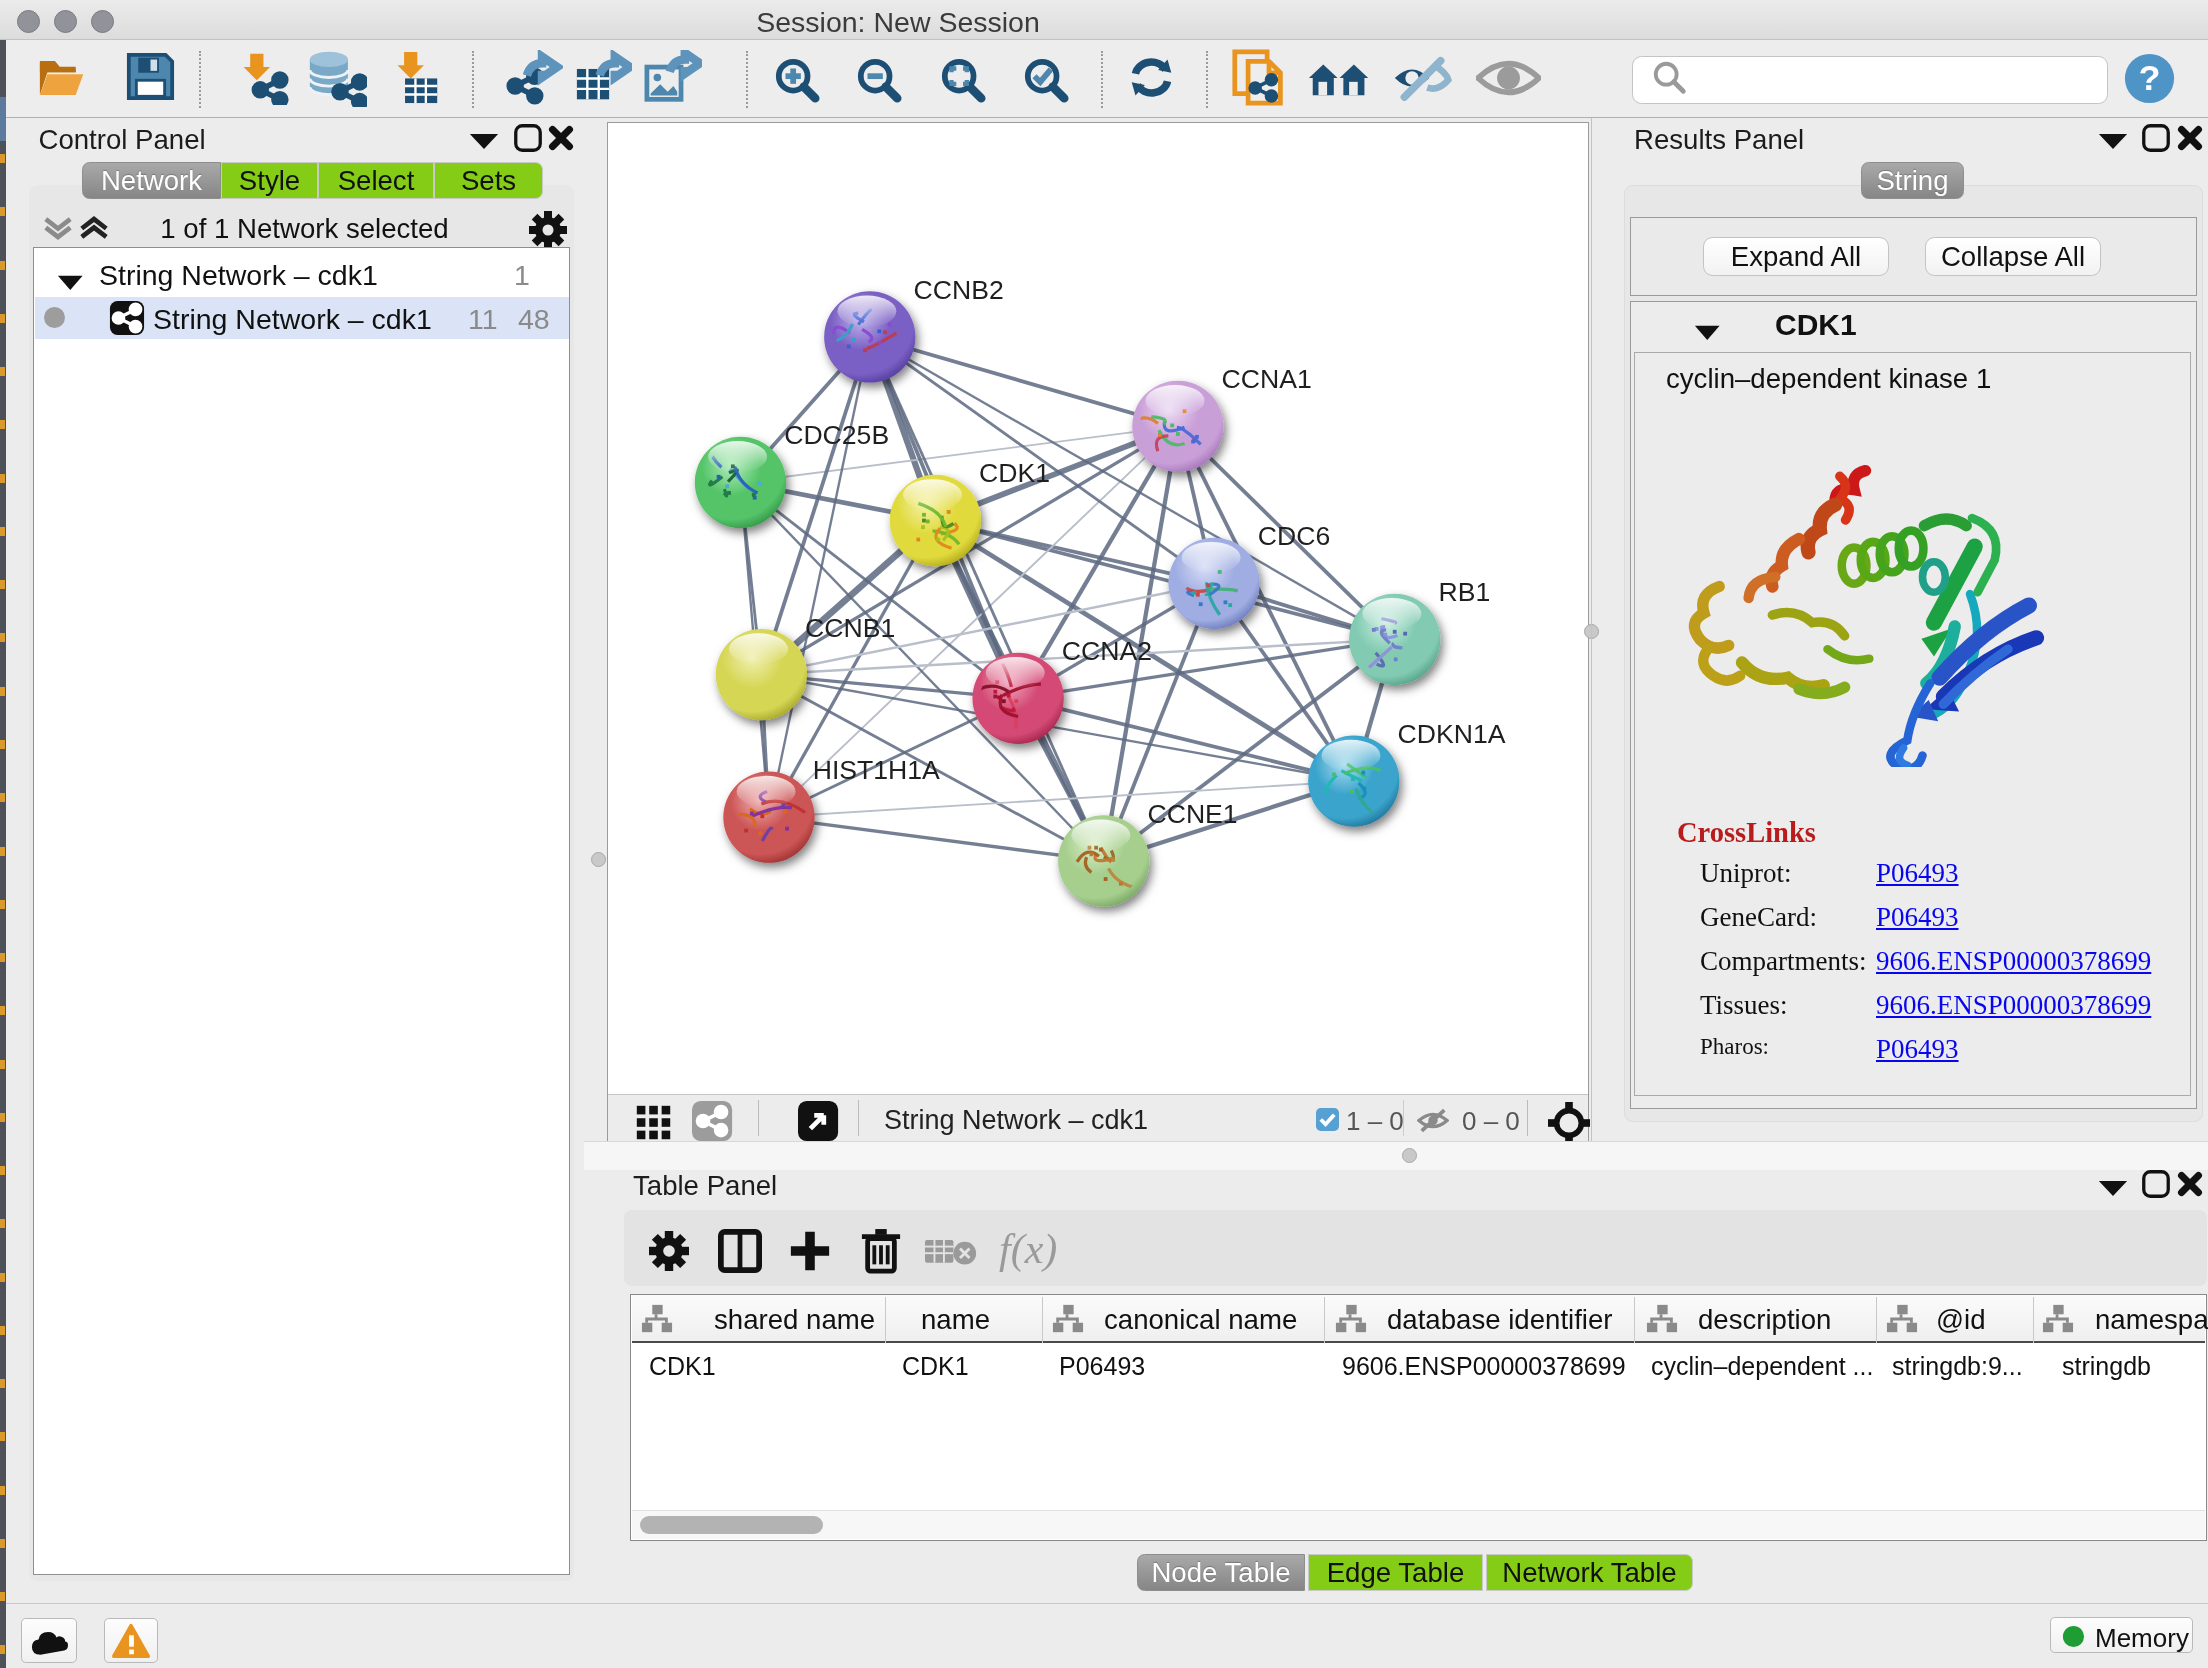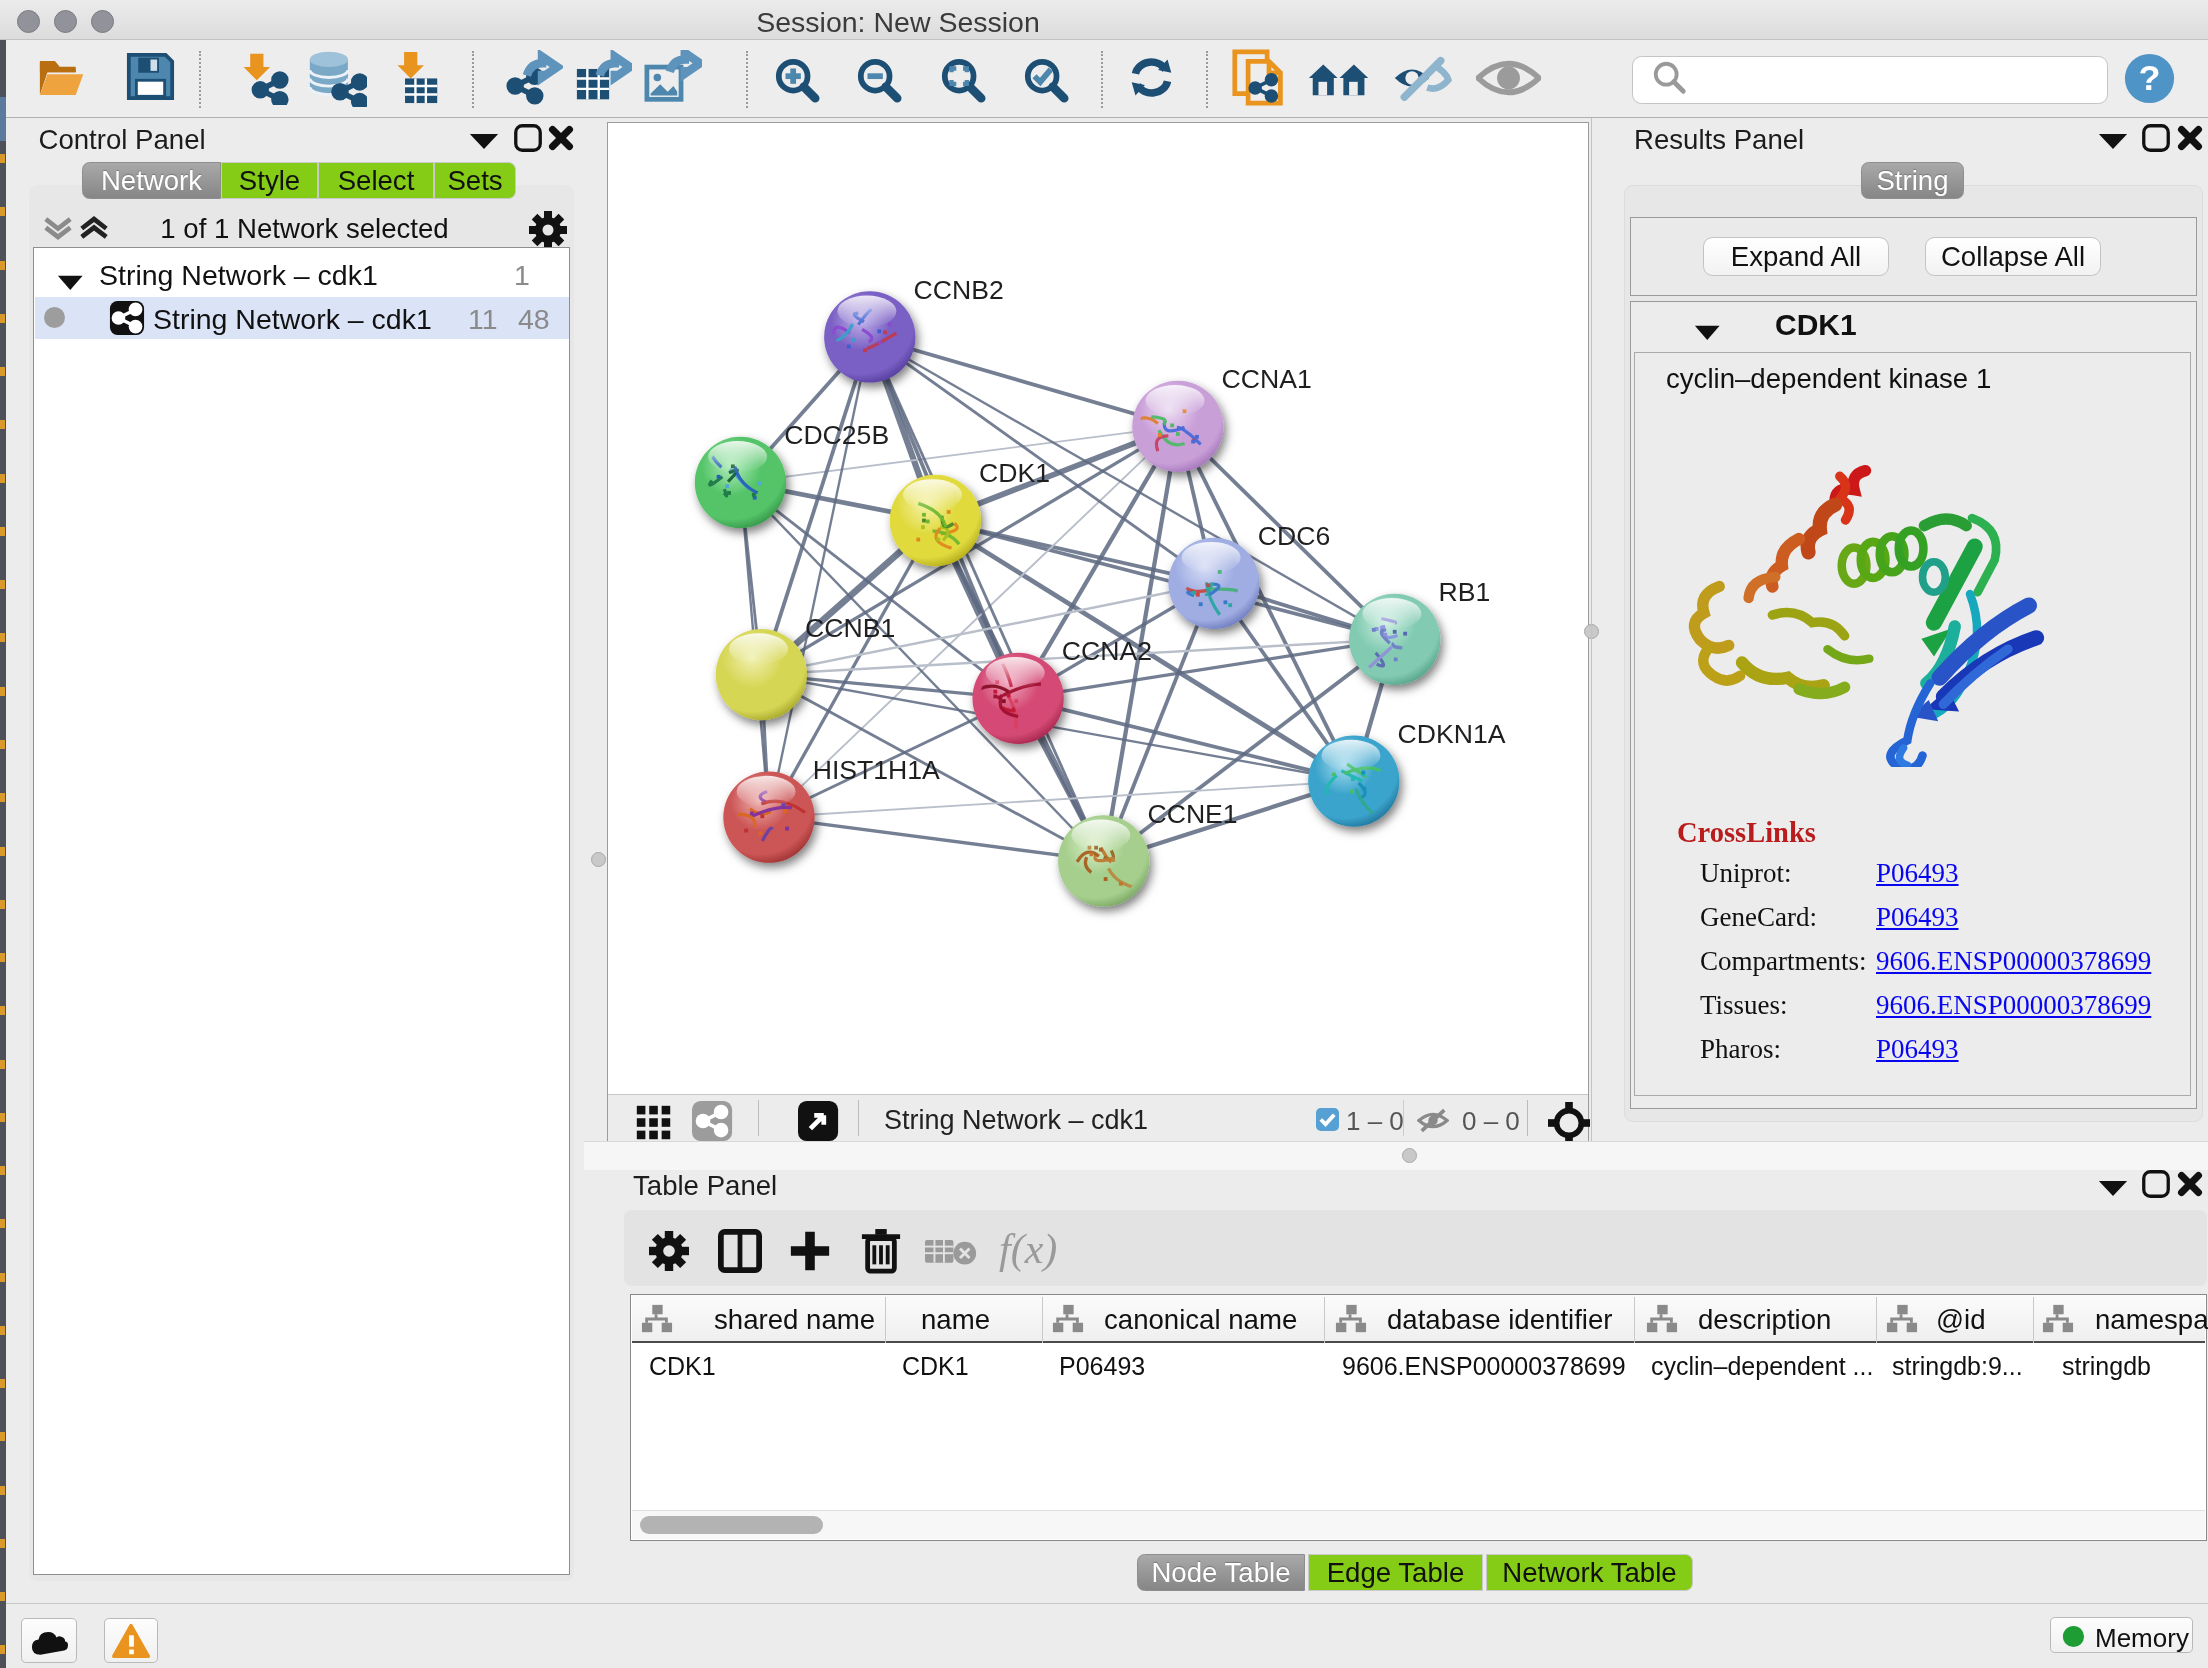--- a/index.html
+++ b/index.html
@@ -210,21 +210,21 @@
     <svg class="abs" style="left:535px;top:3.8px" width="32" height="32" viewBox="0 0 34 34">
       <g stroke="#111" stroke-width="7.5" stroke-linecap="round">
         <line x1="8" y1="8" x2="26" y2="26"></line>
         <line x1="26" y1="8" x2="8" y2="26"></line>
       </g>
     </svg>
     <div id="cpheadrow"></div>
     <div class="tab tabsel" style="left:72px;top:44px;width:139px;line-height:35px;border-radius:7.6px 0 0 7.6px;">Network</div>
     <div class="tab" style="left:211px;top:44px;width:97px;line-height:35px;">Style</div>
     <div class="tab" style="left:308px;top:44px;width:116px;line-height:35px;">Select</div>
-    <div class="tab" style="left:424px;top:44px;width:82px;line-height:35px;border-radius:0 7.6px 7.6px 0;">Sets</div>
+    <div class="tab" style="left:424px;top:44px;width:109px;line-height:35px;border-radius:0 7.6px 7.6px 0;">Sets</div>
     <svg class="abs" style="left:32px;top:97px" width="32" height="27" viewBox="0 0 34 28">
       <g fill="none" stroke="#8b8b8b" stroke-width="5">
         <path d="M4 4 L17 14 L30 4"></path>
         <path d="M4 13 L17 23 L30 13"></path>
       </g>
     </svg>
     <svg class="abs" style="left:68px;top:97px" width="32" height="27" viewBox="0 0 34 28">
       <g fill="none" stroke="#222" stroke-width="5">
         <path d="M4 14 L17 4 L30 14"></path>
         <path d="M4 23 L17 13 L30 23"></path>
@@ -760,21 +760,21 @@
     </svg>
     <div class="abs serif" style="left:1667px;top:699px;font-size:28.5px;font-weight:bold;color:#b91c1c">CrossLinks</div>
     <div class="abs serif" style="left:1690px;top:740px;font-size:27px;color:#111">Uniprot:</div>
     <div class="abs serif" style="left:1866px;top:740px;font-size:27px"><a class="lnk">P06493</a></div>
     <div class="abs serif" style="left:1690px;top:784px;font-size:27px;color:#111">GeneCard:</div>
     <div class="abs serif" style="left:1866px;top:784px;font-size:27px"><a class="lnk">P06493</a></div>
     <div class="abs serif" style="left:1690px;top:828px;font-size:27px;color:#111">Compartments:</div>
     <div class="abs serif" style="left:1866px;top:828px;font-size:27px"><a class="lnk">9606.ENSP00000378699</a></div>
     <div class="abs serif" style="left:1690px;top:872px;font-size:27px;color:#111">Tissues:</div>
     <div class="abs serif" style="left:1866px;top:872px;font-size:27px"><a class="lnk">9606.ENSP00000378699</a></div>
-    <div class="abs serif" style="left:1690px;top:916px;font-size:27px;color:#111">Pharos:</div>
+    <div class="abs serif" style="left:1690px;top:916px;font-size:23px;color:#111">Pharos:</div>
     <div class="abs serif" style="left:1866px;top:916px;font-size:27px"><a class="lnk">P06493</a></div>
     <div class="abs" style="left:574px;top:1023px;width:1634px;height:28.5px;background:#f6f6f6;border-top:1px solid #d8d8d8"></div>
     <div class="abs" style="left:1392px;top:1030px;width:15px;height:15px;border-radius:50%;background:#c9c9c9;border:1px solid #a8a8a8"></div>
     <div class="abs ptitle" style="left:623px;top:1052px">Table Panel</div>
     <svg class="abs" style="left:2087px;top:1059px" width="32" height="21" viewBox="0 0 34.0 22.0">
       <path d="M2 4 L32.0 4 L17.0 20.0 Z" fill="#111"></path>
     </svg>
     <svg class="abs" style="left:2130px;top:1050px" width="32" height="32" viewBox="0 0 34 34">
       <rect x="4" y="4" width="26" height="26" rx="7" fill="none" stroke="#111" stroke-width="3.5"></rect>
     </svg>

